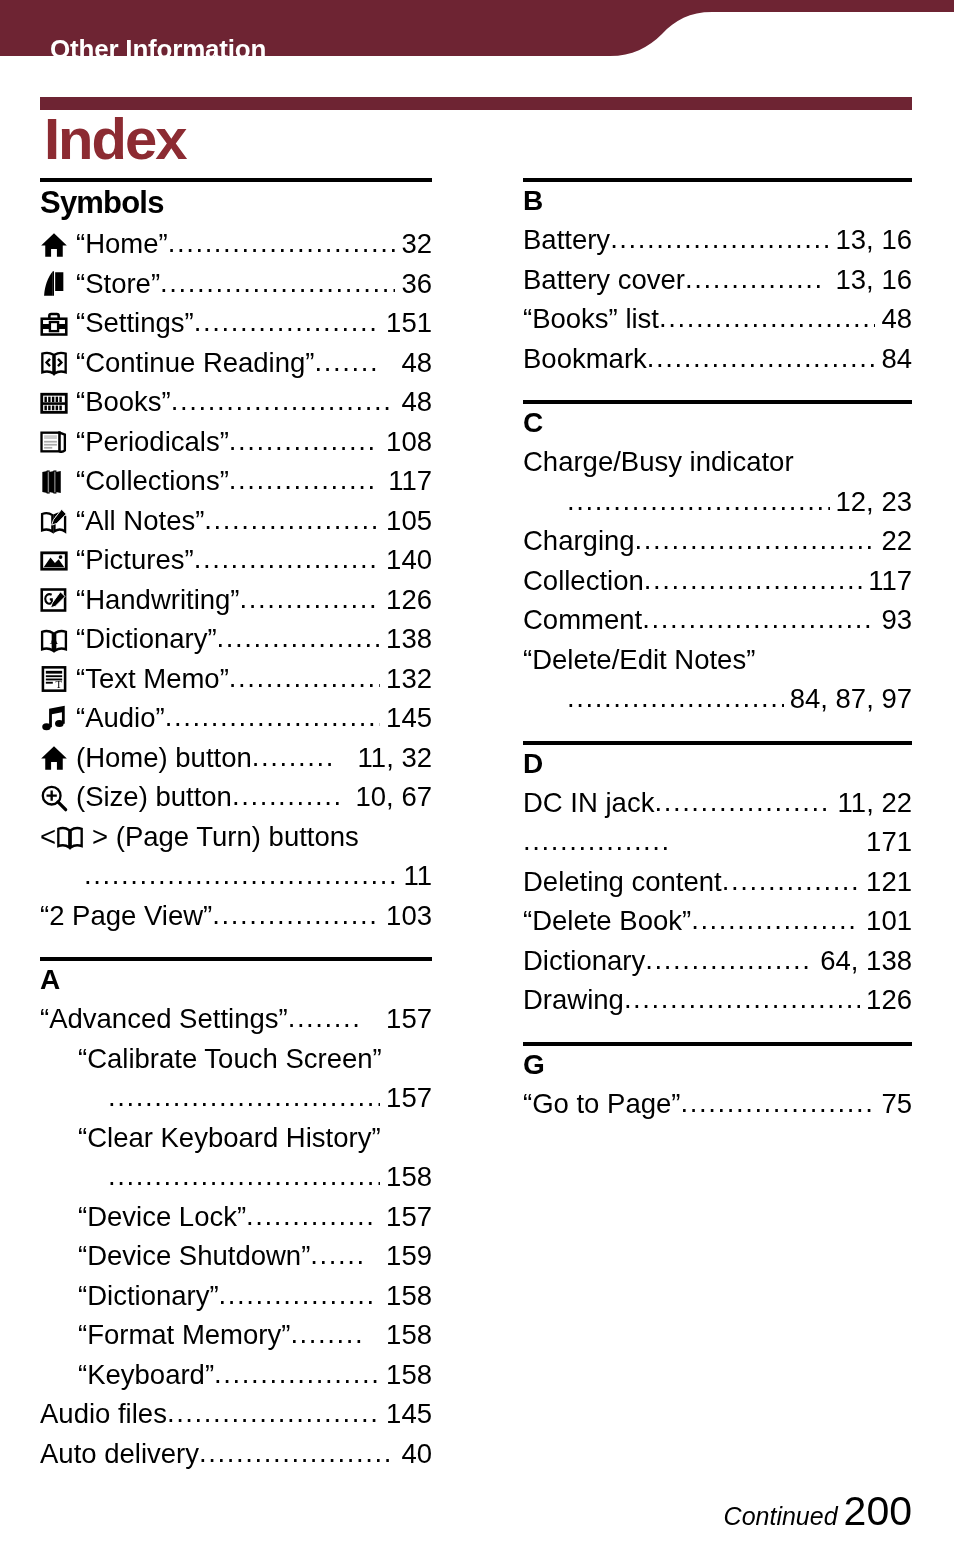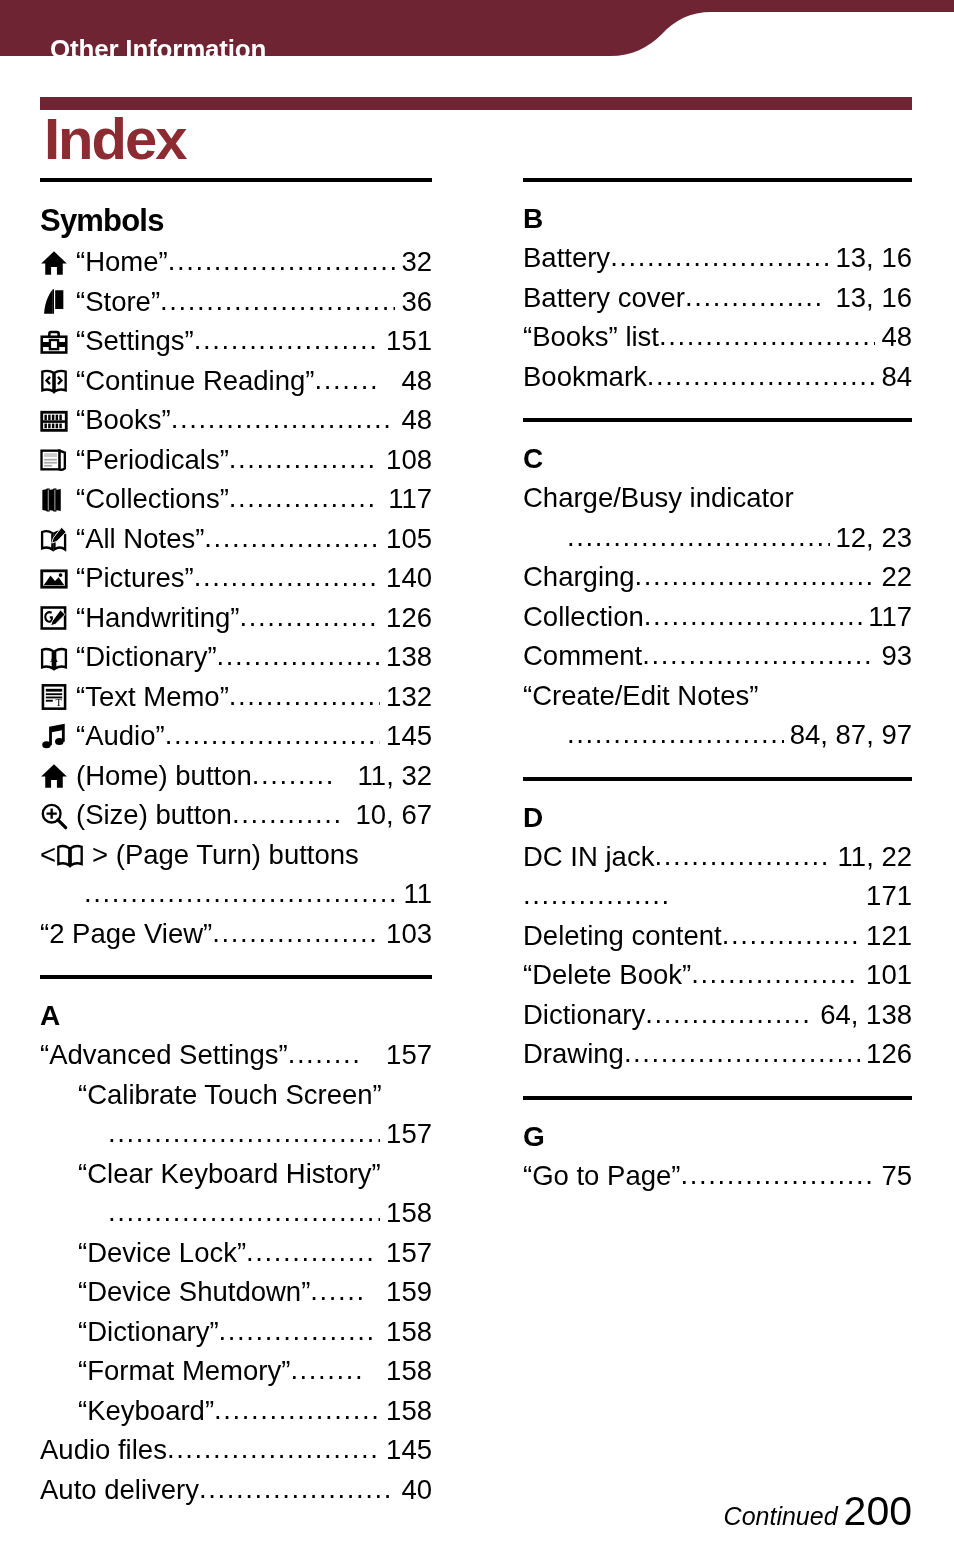--- a/index.html
+++ b/index.html
@@ -50,21 +50,21 @@
   }
   .col-left{left:40px;width:392px;}
   .col-right{left:523px;width:389px;}
 
   .section{margin-bottom:0;}
   .sec-rule{
     height:4px;background:#000;width:100%;
   }
   .sec-letter{
     font-size:28px;font-weight:bold;line-height:34px;
-    margin-top:20px;margin-bottom:2px;
+    margin-top:2px;margin-bottom:2px;
     letter-spacing:-0.5px;
   }
   .sec-letter.symbols{font-size:31px;line-height:38px;letter-spacing:-0.8px;}
 
   .entries{ }
 
   
   .entry{
     display:flex;
     align-items:flex-end;
@@ -460,21 +460,21 @@
             <span class="lbl">Collection</span>
             <span class="dots">..........................</span>
             <span class="pg">117</span>
           </div>
           <div class="entry">
             <span class="lbl">Comment</span>
             <span class="dots">...........................</span>
             <span class="pg">93</span>
           </div>
           <div class="entry">
-            <span class="lbl">“Create/Edit Notes”</span>
+            <span class="lbl">“Delete/Edit Notes”</span>
           </div>
           <div class="entry cont">
             <span class="lbl"></span>
             <span class="dots">..........................</span>
             <span class="pg">84, 87, 97</span>
           </div>
         </div>
       </div>
       <div class="section" style="margin-bottom: 22px;">
         <div class="sec-rule"></div>

